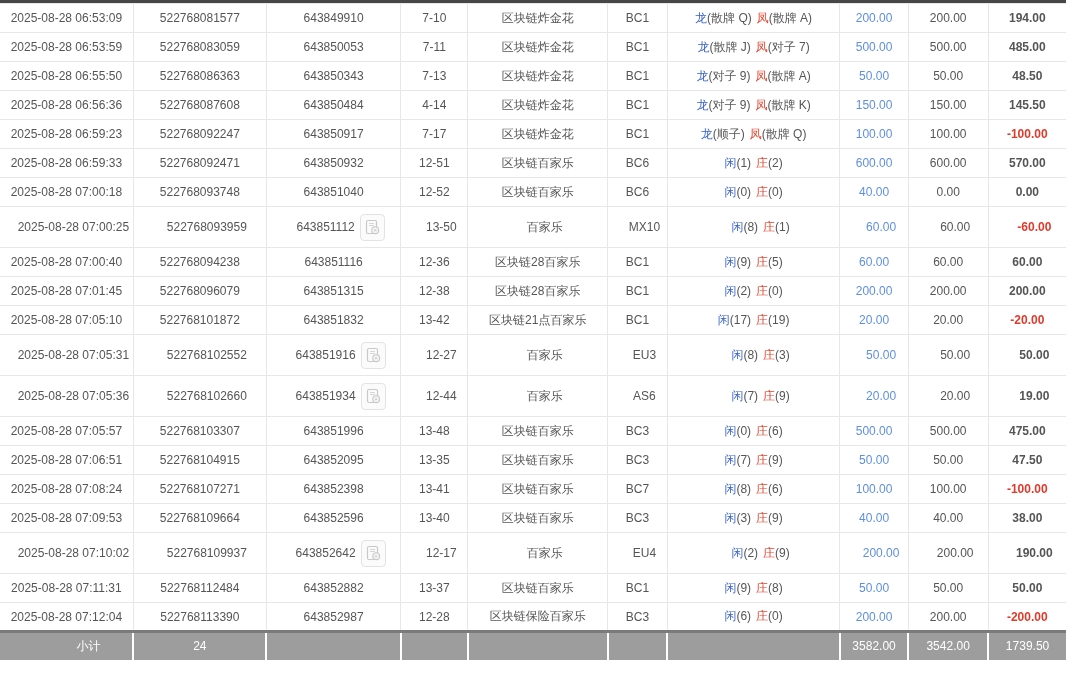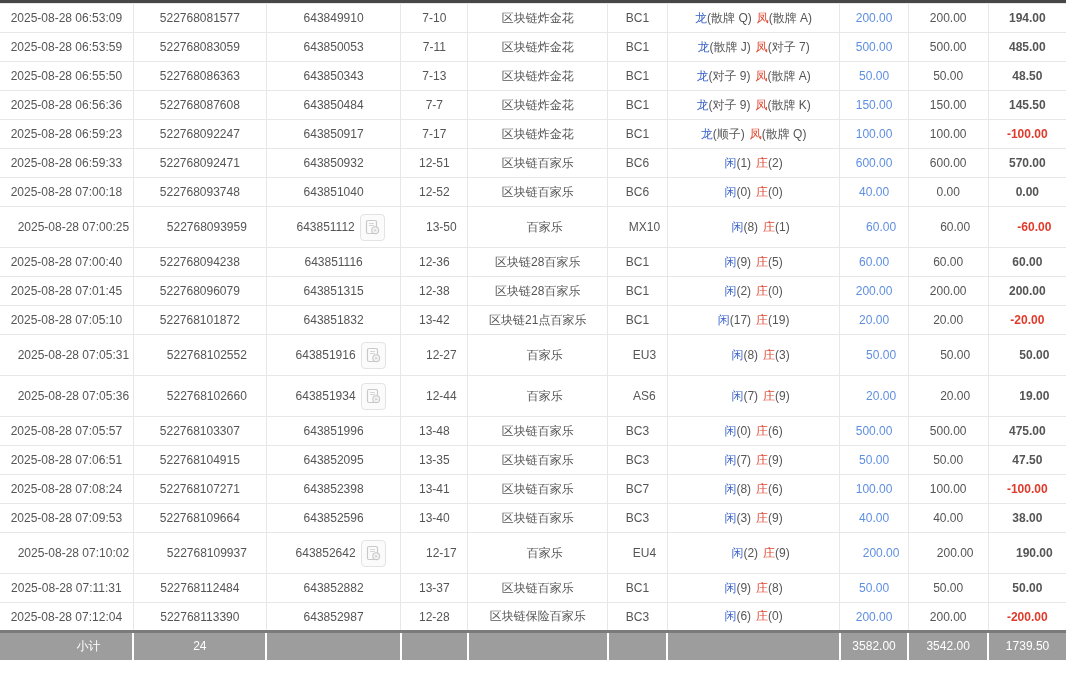--- a/index.html
+++ b/index.html
@@ -101,21 +101,21 @@
           <td><span class="amt-link">50.00</span></td>
           <td>50.00</td>
           <td>48.50</td>
         </tr>
         <tr>
           <td>2025-08-28 06:56:36</td>
           <td>522768087608</td>
           <td><span class="round-wrap">
               <span>643850484</span>
             </span></td>
-          <td>7-7</td>
+          <td>4-14</td>
           <td>区块链炸金花</td>
           <td>BC1</td>
           <td><span class="res-blue">龙</span><span class="res-detail gap">(对子 9)</span><span class="res-red">凤</span><span class="res-detail">(散牌 K)</span></td>
           <td><span class="amt-link">150.00</span></td>
           <td>150.00</td>
           <td>145.50</td>
         </tr>
         <tr>
           <td>2025-08-28 06:59:23</td>
           <td>522768092247</td>

